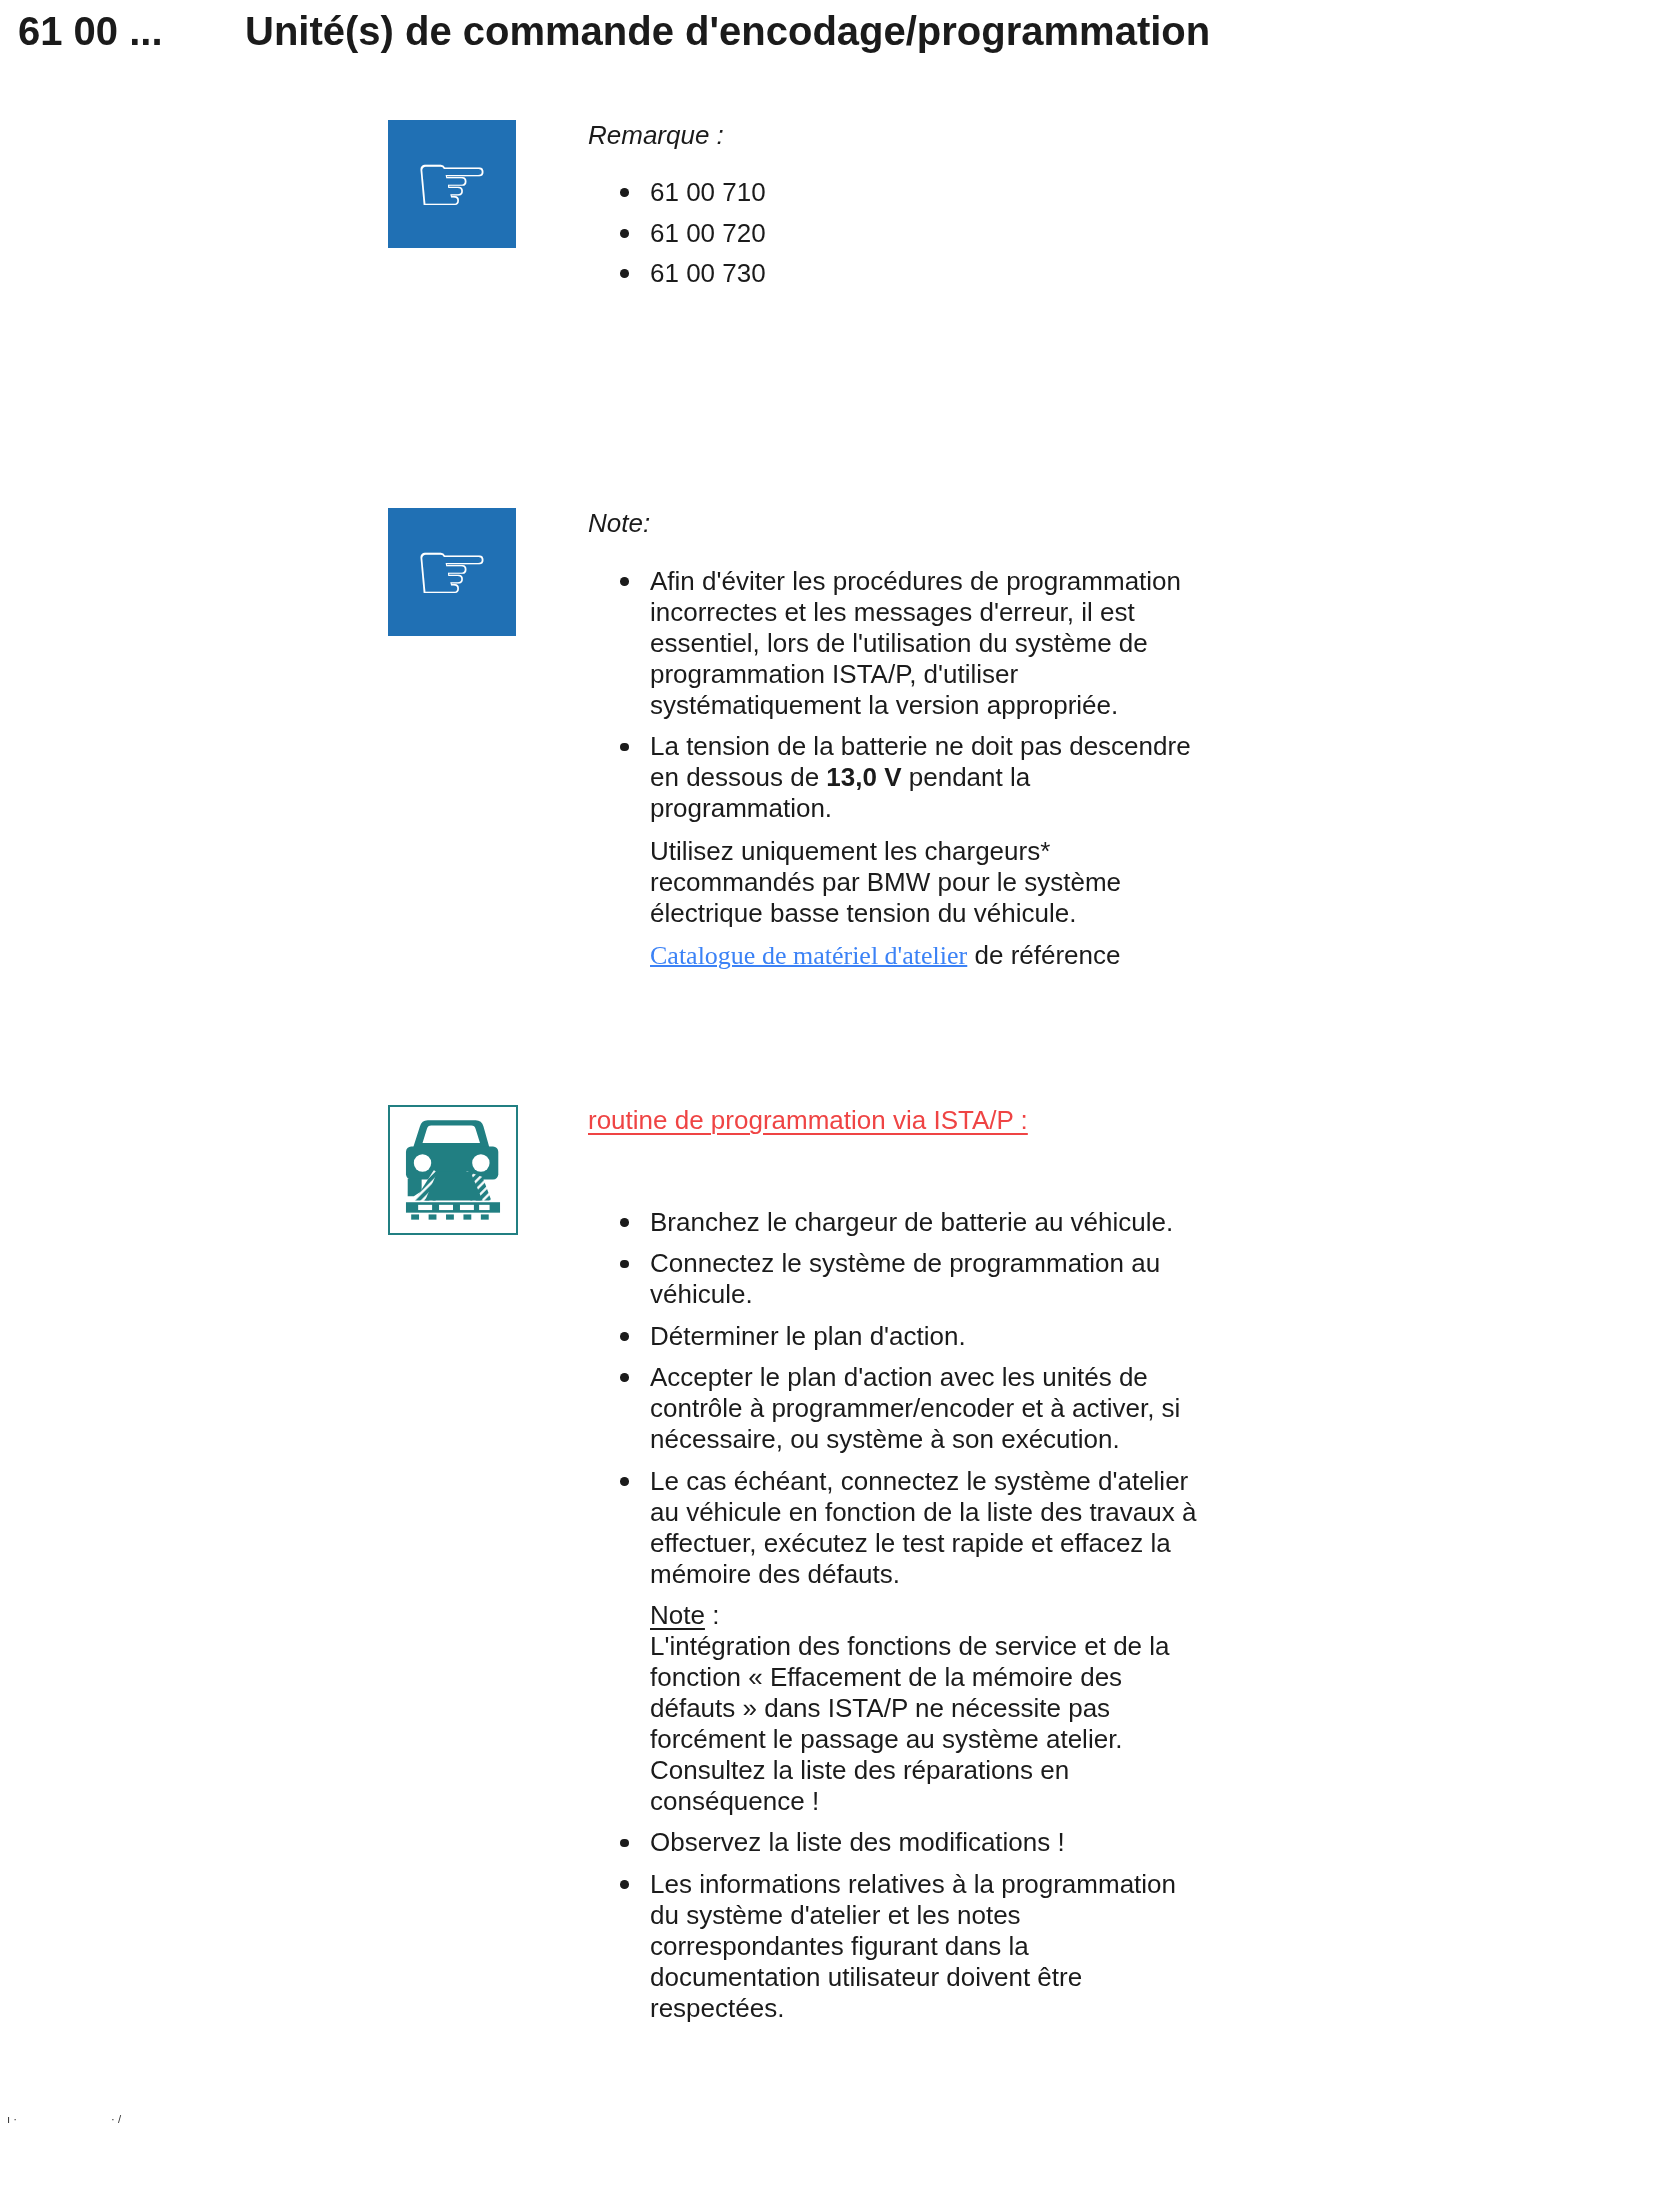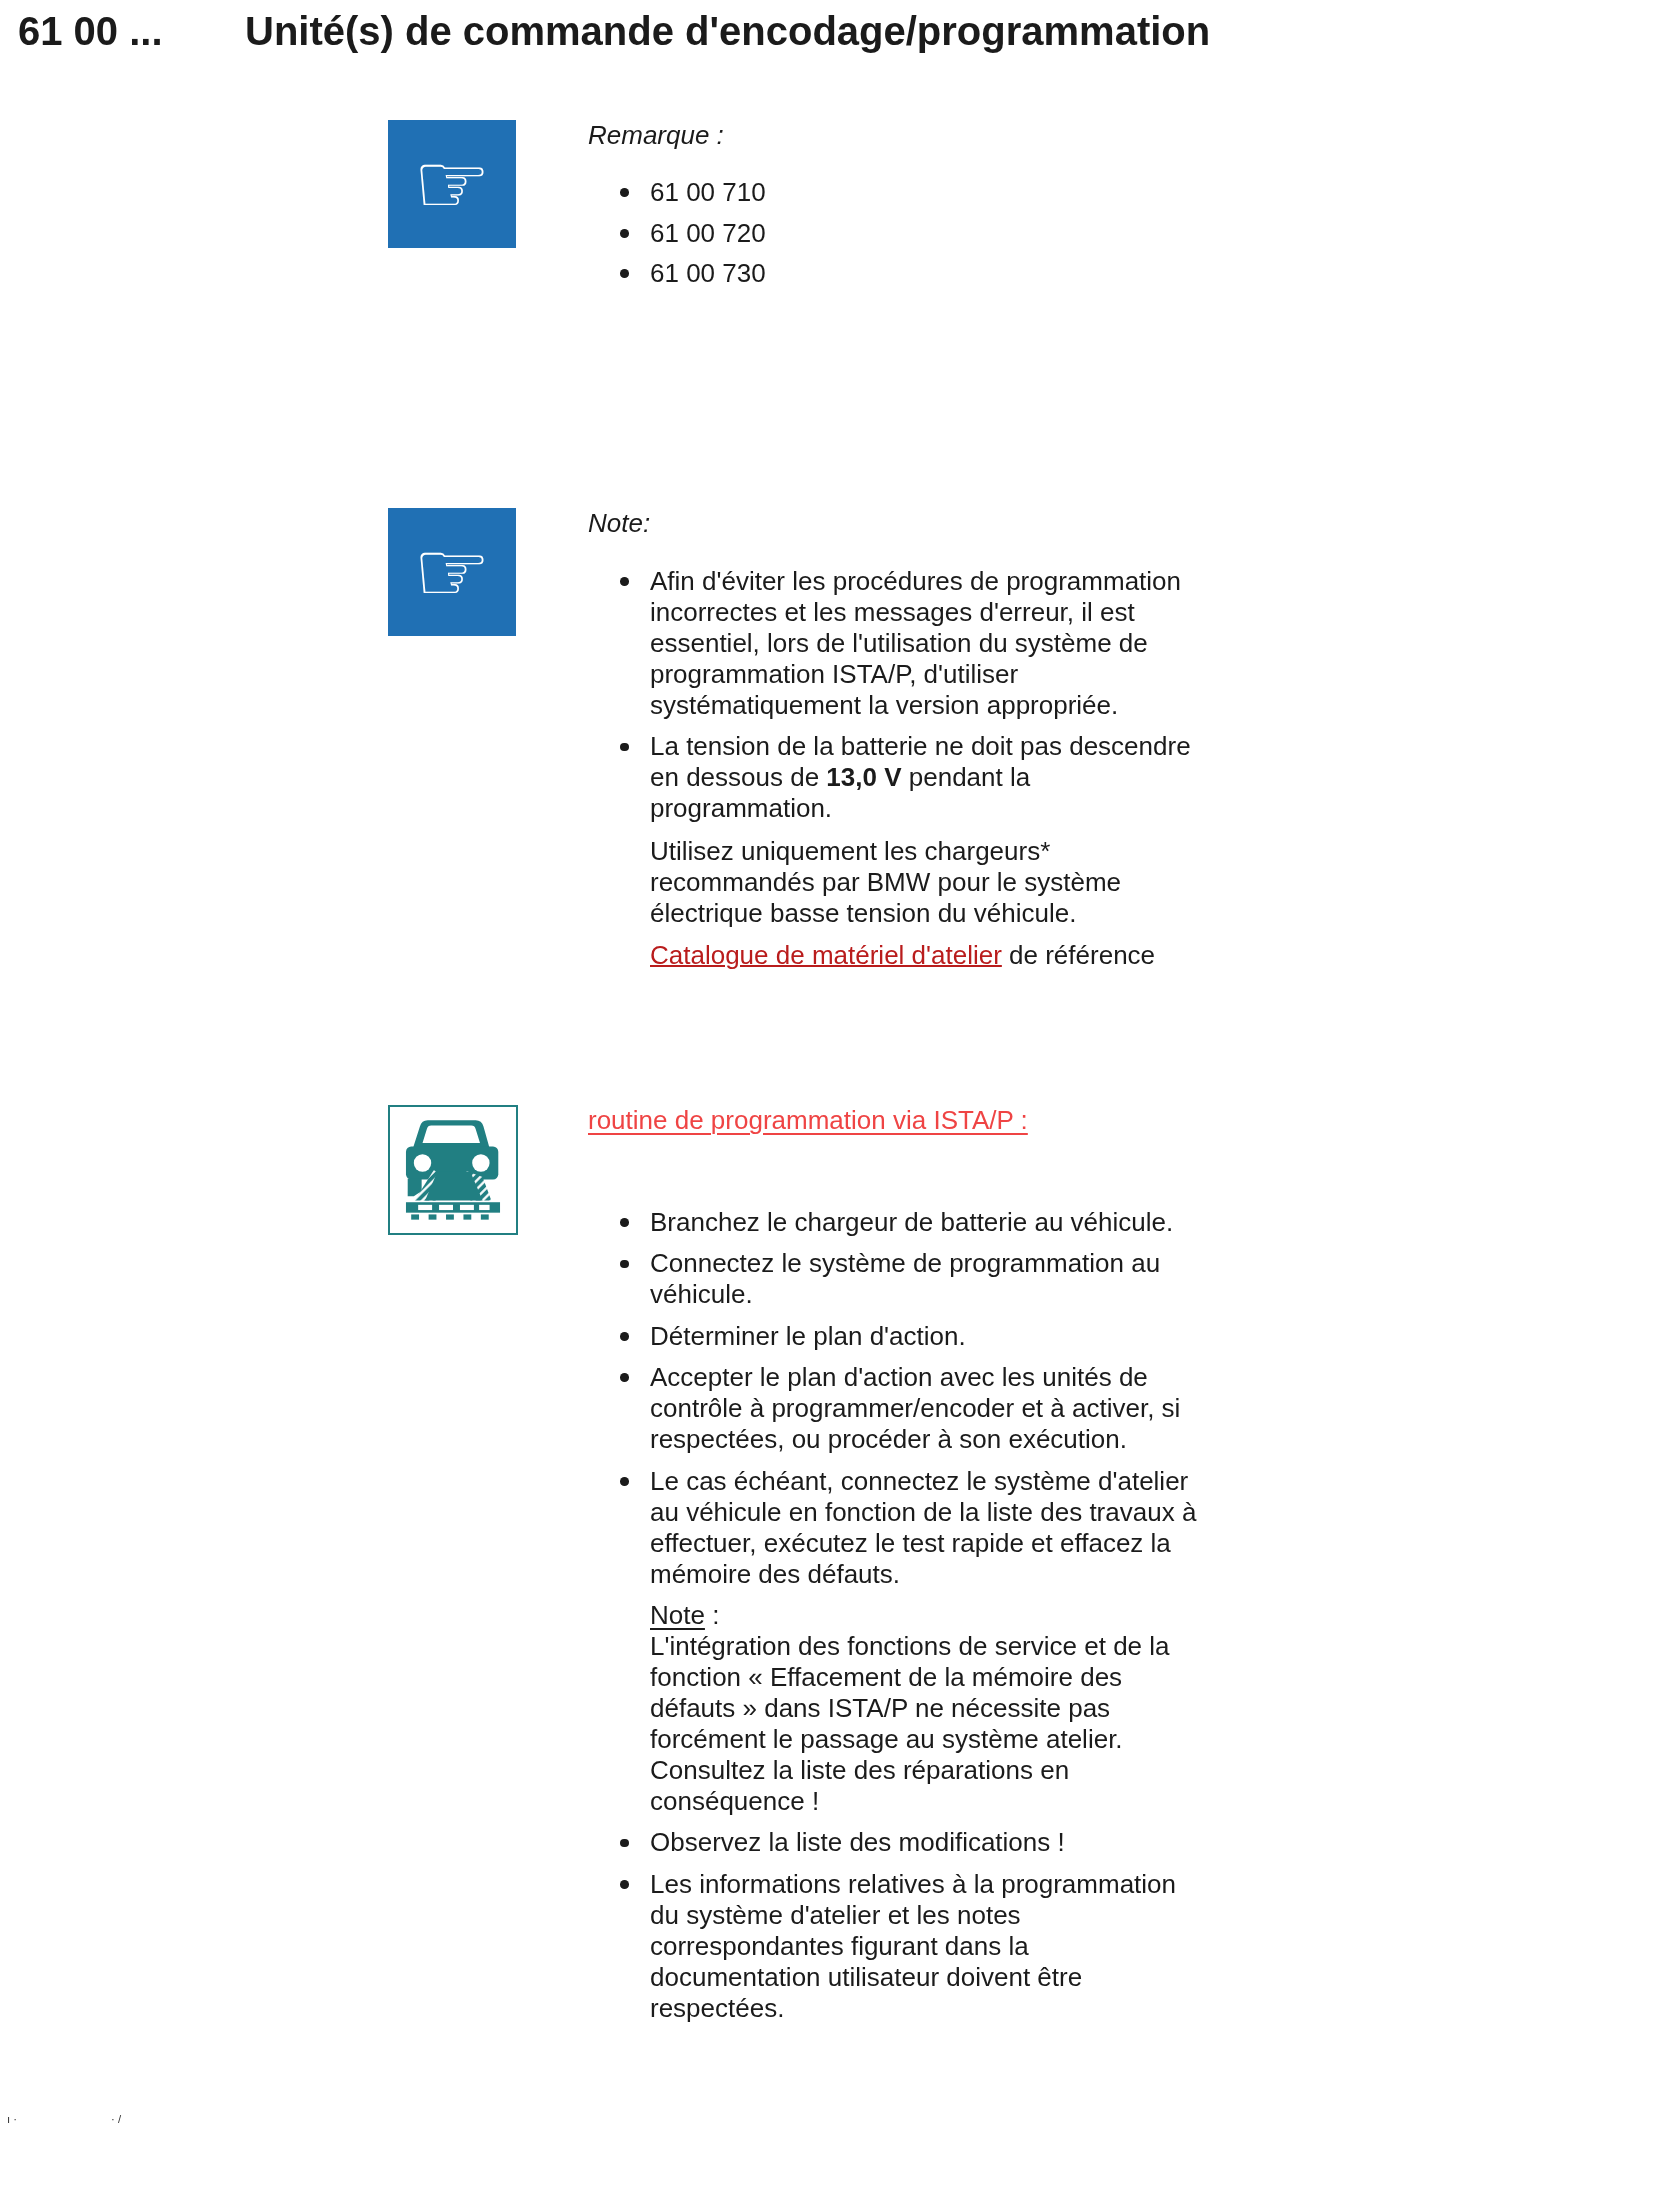--- a/index.html
+++ b/index.html
@@ -49,21 +49,21 @@
     width:8.7px;height:8.7px;border-radius:50%;background:#1b1b1b;
   }
   #section-remark ul.doc-list{margin-top:26px;}
   #section-remark ul.doc-list>li{margin-bottom:9.6px;padding-right:0;}
   #section-note ul.doc-list{margin-top:27px;}
   #section-routine ul.doc-list{margin-top:71px;}
   li .sub-para{margin:12px 0 0 0;}
   li .link-para{margin:10.4px 0 0 0;}
   li .note-head{margin:10.4px 0 0 0;}
   li .note-body{margin:0;}
-  a.doc-link{color:#b91c1c;text-decoration:underline;text-decoration-thickness:1.7px;cursor:pointer;}
+  a.doc-link{color:#3b82f6;text-decoration:underline;text-decoration-thickness:1.7px;cursor:pointer;font-family:Liberation Serif, serif;}
   .heading-link{
     color:#ef4444;text-decoration:underline;
     text-decoration-thickness:1.7px;text-underline-offset:4.3px;cursor:pointer;
   }
   .note-underline{text-decoration:underline;text-decoration-thickness:1.7px;text-underline-offset:3.5px;}
   .bold{font-weight:bold;}
   
   .footer-marks{position:absolute;top:2113px;font-size:11.3px;line-height:12px;color:#333;}
   #footer-left{left:7px;}
   #footer-right{left:111px;}
@@ -147,21 +147,21 @@
     </svg>
   </div>
   <div class="sec-text">
     <p>
       <a class="heading-link">routine de programmation via ISTA/P :</a>
     </p>
     <ul class="doc-list">
       <li>Branchez le chargeur de batterie au véhicule.</li>
       <li>Connectez le système de programmation au véhicule.</li>
       <li>Déterminer le plan d'action.</li>
-      <li>Accepter le plan d'action avec les unités de contrôle à programmer/encoder et à activer, si respectées, ou procéder à son exécution.</li>
+      <li>Accepter le plan d'action avec les unités de contrôle à programmer/encoder et à activer, si nécessaire, ou système à son exécution.</li>
       <li>
         <span>Le cas échéant, connectez le système d'atelier au véhicule en fonction de la liste des travaux à effectuer, exécutez le test rapide et effacez la mémoire des défauts.</span>
         <p class="note-head">
           <span class="note-underline">Note</span><span> :</span>
         </p>
         <p class="note-body">L'intégration des fonctions de service et de la fonction « Effacement de la mémoire des défauts » dans ISTA/P ne nécessite pas forcément le passage au système atelier. Consultez la liste des réparations en conséquence !</p>
       </li>
       <li>Observez la liste des modifications !</li>
       <li>Les informations relatives à la programmation du système d'atelier et les notes correspondantes figurant dans la documentation utilisateur doivent être respectées.</li>
     </ul>

